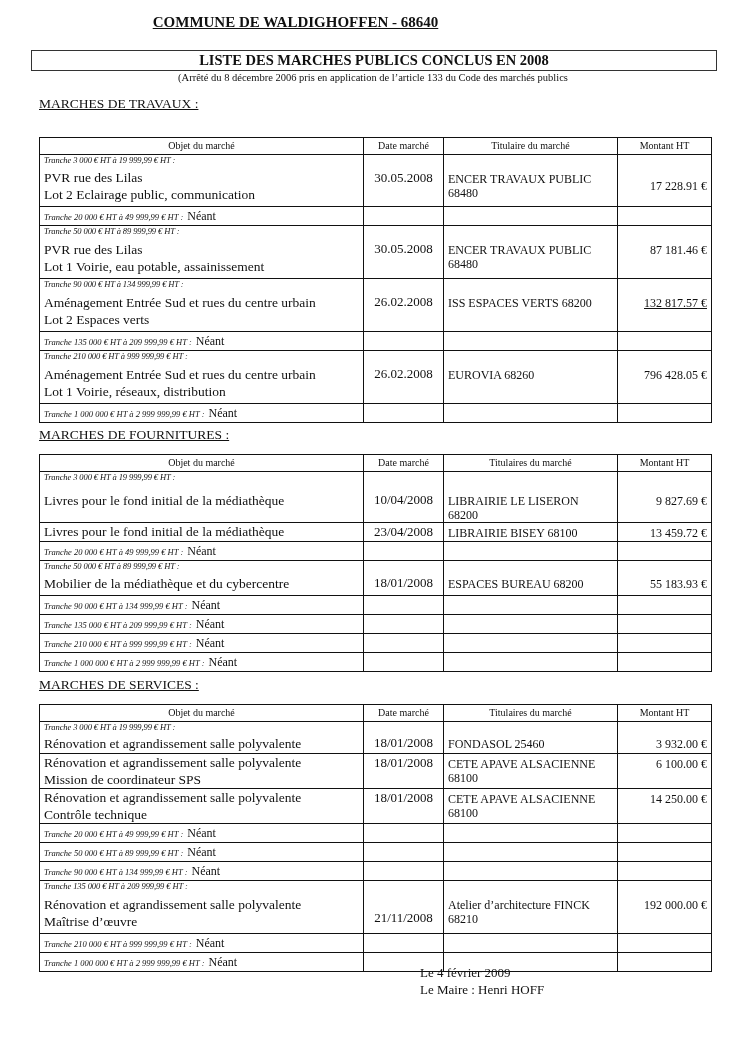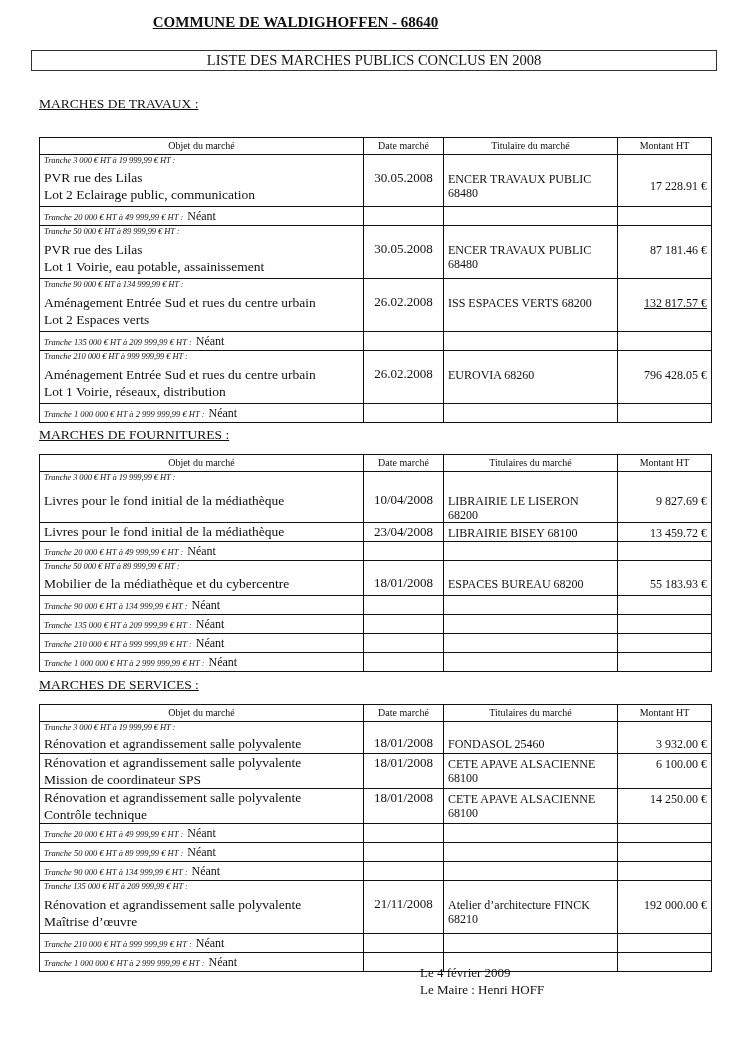--- a/index.html
+++ b/index.html
@@ -2,21 +2,21 @@
 <html><head>
 <meta charset="utf-8">
 <style>
   html, body { margin:0; padding:0; background:#ffffff; }
   body { width:746px; height:1063px; position:relative; overflow:hidden;
          font-family:"Liberation Serif", "DejaVu Serif", serif; color:#111; }
   .abs { position:absolute; }
   #commune { left:0; width:591px; top:14px; text-align:center; font-weight:bold;
              font-size:15px; text-decoration:underline; }
   #titlebox { left:31px; top:50px; width:684px; height:19px; border:1px solid #333;
-              text-align:center; font-weight:normal; font-size:14.5px; line-height:19px; }
+              text-align:center; font-weight:bold; font-size:14.5px; line-height:19px; }
   #subtitle { left:0; width:746px; top:71px; text-align:center; font-size:10.5px; line-height:14px; }
   .section { left:39px; font-size:13.5px; text-decoration:underline; }
   table.mt { position:absolute; left:39px; width:672px; border-collapse:collapse; table-layout:fixed; }
   table.mt td, table.mt th { border:1.5px solid #111; padding:0 4px; vertical-align:top; overflow:hidden; }
   table.mt th { font-weight:normal; font-size:10px; height:16px; line-height:16px; text-align:center; }
   th.h-obj { font-size:13px; }
   col.c1 { width:324px; } col.c2 { width:80px; } col.c3 { width:174px; } col.c4 { width:94px; }
   .tr { font-style:italic; font-size:8.5px; line-height:11px; display:block; letter-spacing:-0.1px; }
   .neant { font-style:normal; font-size:12px; }
   .obj { font-size:13.5px; line-height:17px; display:block; }
@@ -25,20 +25,21 @@
   .mnt { font-size:12px; text-align:right; }
   tr.nrow td { height:15px; line-height:15px; }
   #signature { left:420px; top:964px; font-size:13px; line-height:17px; }
 </style>
 </head>
 <body>
 
 <div id="commune" class="abs">COMMUNE DE WALDIGHOFFEN - 68640</div>
 <div id="titlebox" class="abs">LISTE DES MARCHES PUBLICS CONCLUS EN 2008</div>
 <div id="subtitle" class="abs">
+  <div>(Arrêté du 8 décembre 2006 pris en application de l’article 133 du Code des marchés publics</div>
 </div>
 
 <div class="abs section" style="top:96px;">MARCHES DE TRAVAUX :</div>
 <table class="mt" style="top:137px;">
   <colgroup>
       <col class="c1">
       <col class="c2">
       <col class="c3">
       <col class="c4">
     </colgroup>
@@ -296,21 +297,21 @@
         <td></td>
       </tr>
       <tr>
         <td style="height: 52px;">
           <span class="tr">Tranche 135 000 € HT à 209 999,99 € HT :</span>
           <div style="padding-top: 3.5px;">
             <span class="obj">Rénovation et agrandissement salle polyvalente</span>
             <span class="obj">Maîtrise d’œuvre</span>
           </div>
         </td>
-        <td class="date" style="padding-top: 15px;"><span>21/11/2008</span></td>
+        <td class="date" style="padding-top: 29px;"><span>21/11/2008</span></td>
         <td class="tit" style="padding-top: 17px;">
           <div>Atelier d’architecture FINCK</div>
           <div>68210</div>
         </td>
         <td class="mnt" style="padding-top: 17px;"><span>192 000.00 €</span></td>
       </tr>
       <tr class="nrow">
         <td style="height: 17px;"><span style="font-style: italic; font-size: 8.5px;">Tranche 210 000 € HT à 999  999,99 € HT :</span> <span class="neant">Néant</span></td>
         <td></td>
         <td></td>

